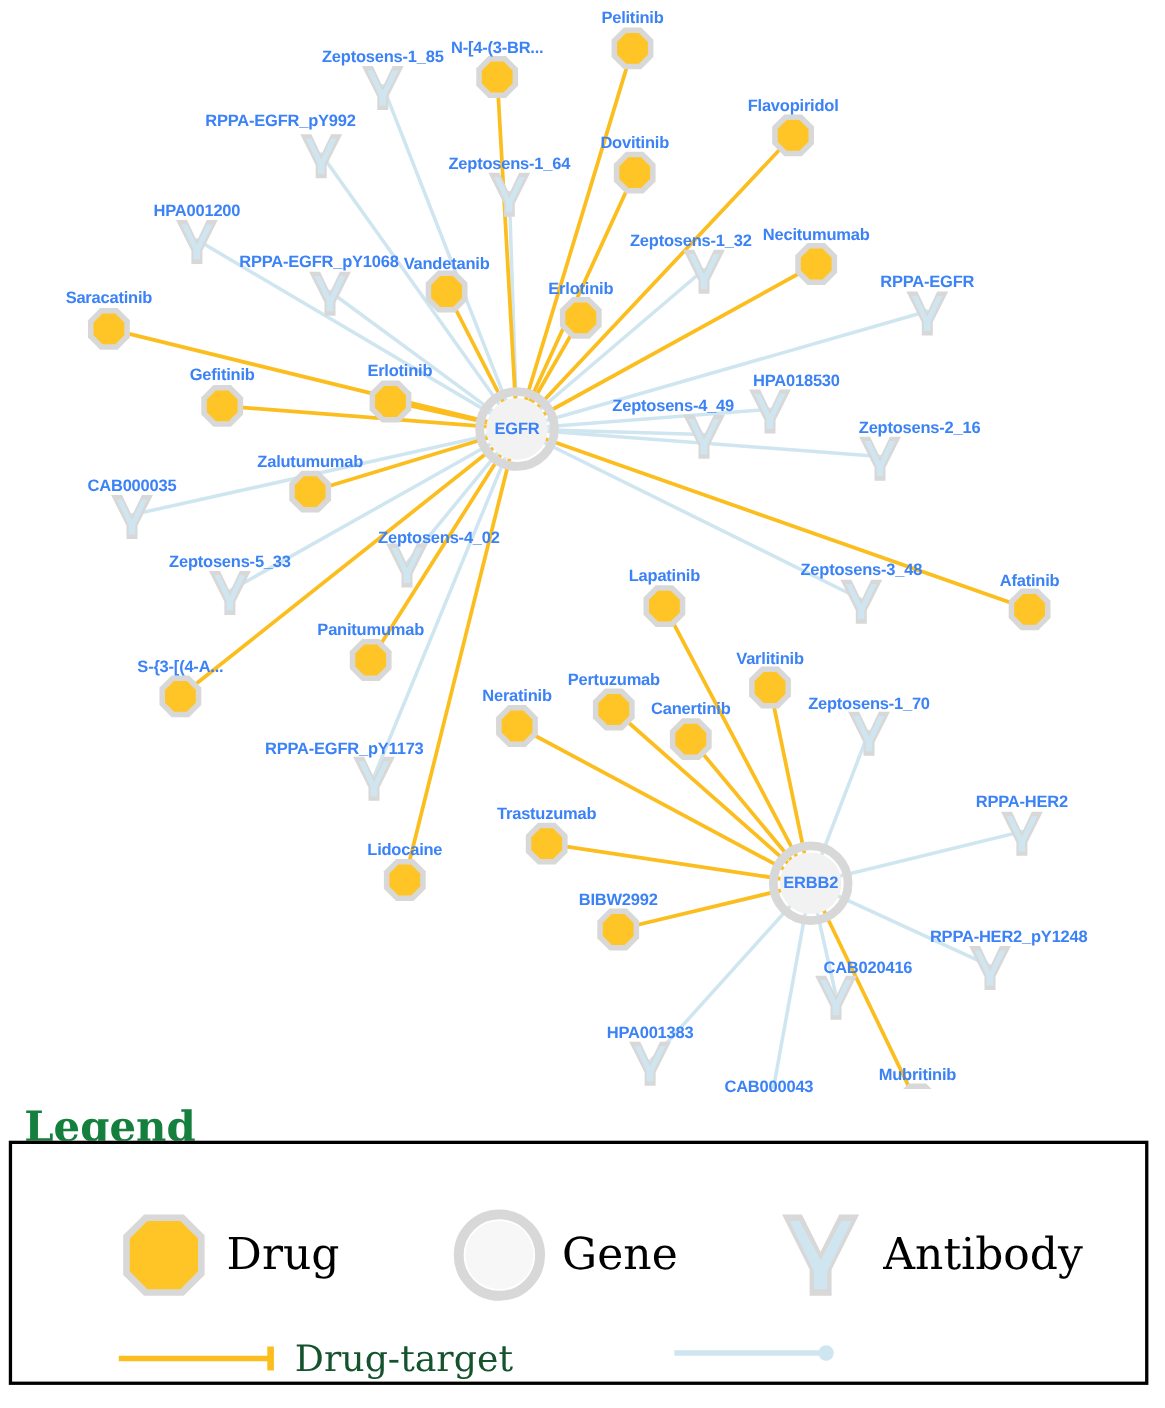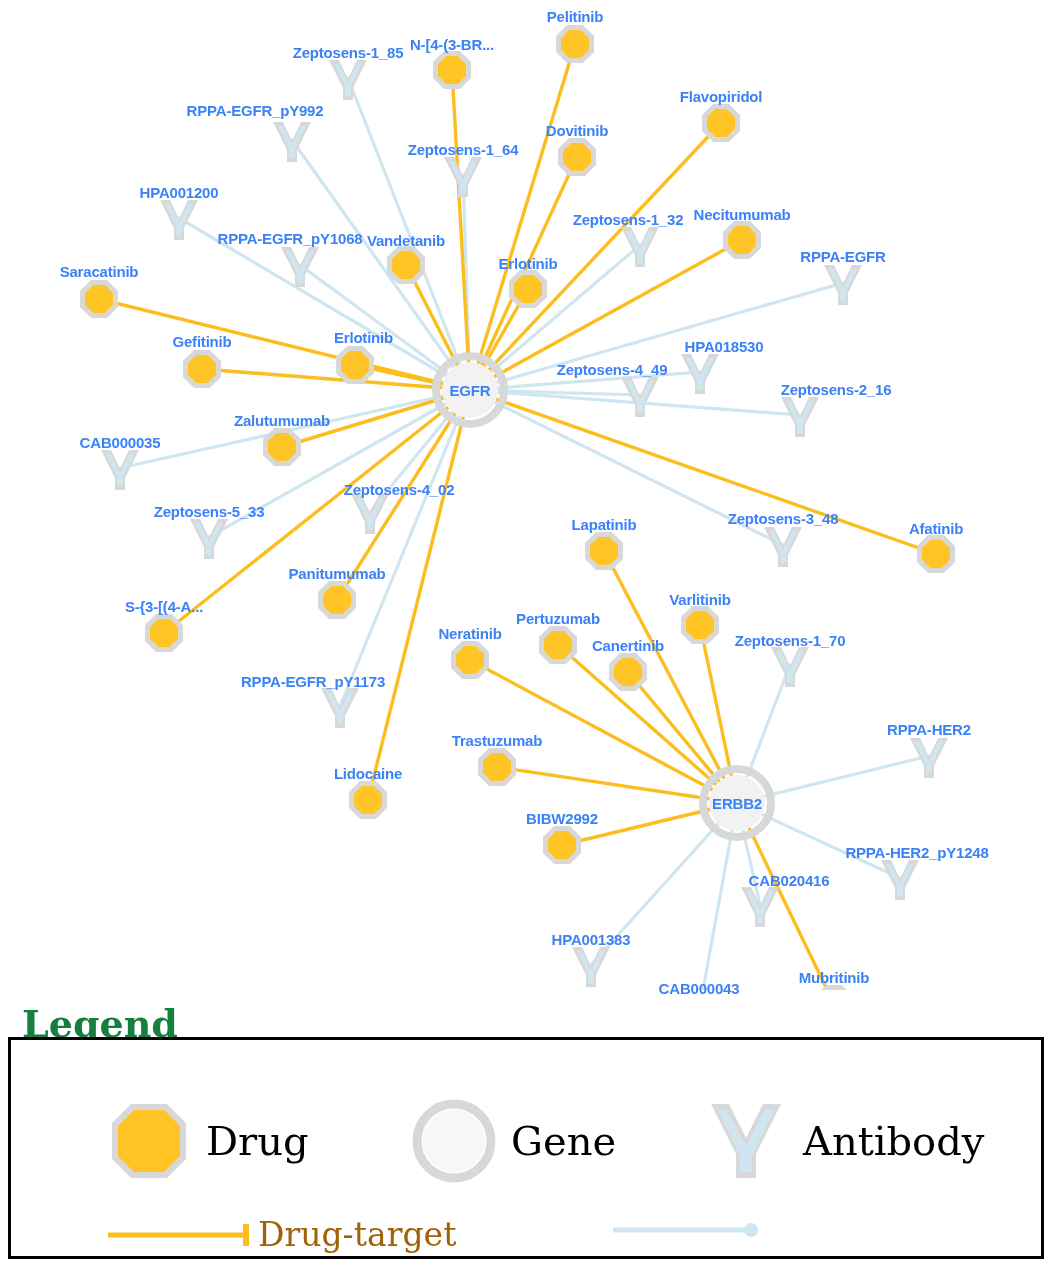--- a/index.html
+++ b/index.html
@@ -46,21 +46,21 @@
   }
   .legend-text{
     font-family:"DejaVu Serif", serif;
     font-size:40px;color:#000;margin-left:14px;
   }
   .legend-row2{
     position:absolute;left:0;top:175px;width:100%;height:60px;
   }
   .legend-edge-text{
     font-family:"DejaVu Serif", serif;
-    font-size:33px;color:#a16207;margin-left:2px;
+    font-size:33px;color:#14532d;margin-left:12px;
   }
 </style>
 </head>
 <body>
 
 <div id="graph">
   <svg id="graph-svg" width="1059" height="990">
       <line x1="348" y1="78" x2="470" y2="390" stroke="#CFE6F0" stroke-width="3.2" stroke-linecap="round"></line>
       <line x1="292" y1="140" x2="470" y2="390" stroke="#CFE6F0" stroke-width="3.2" stroke-linecap="round"></line>
       <line x1="463" y1="175" x2="470" y2="390" stroke="#CFE6F0" stroke-width="3.2" stroke-linecap="round"></line>

